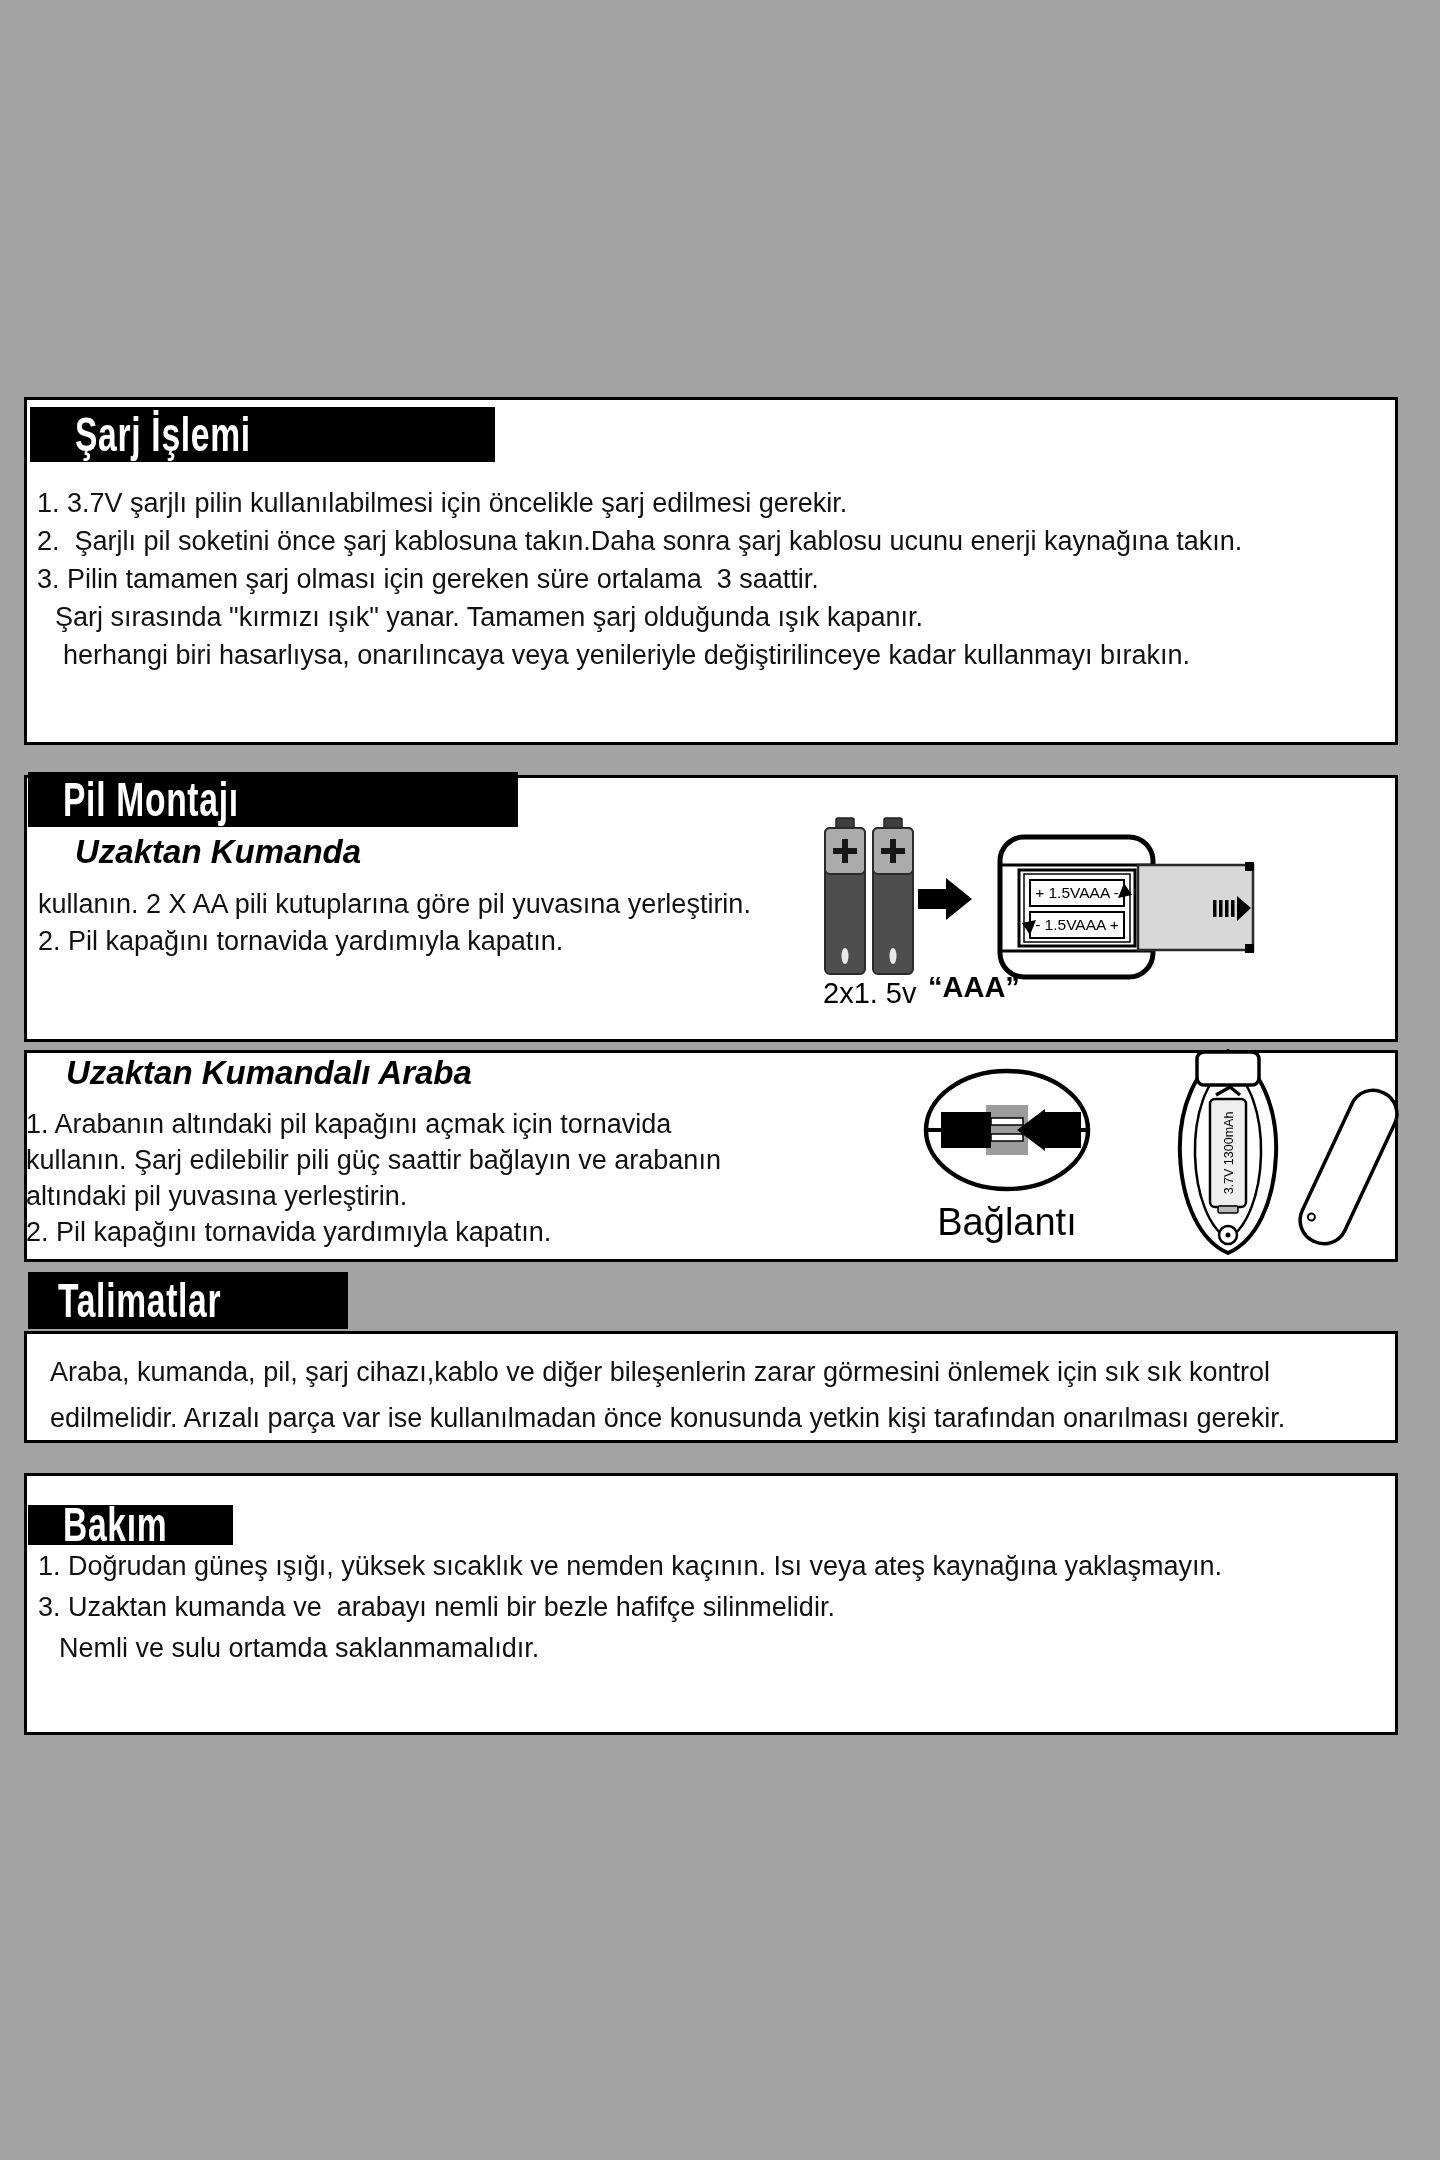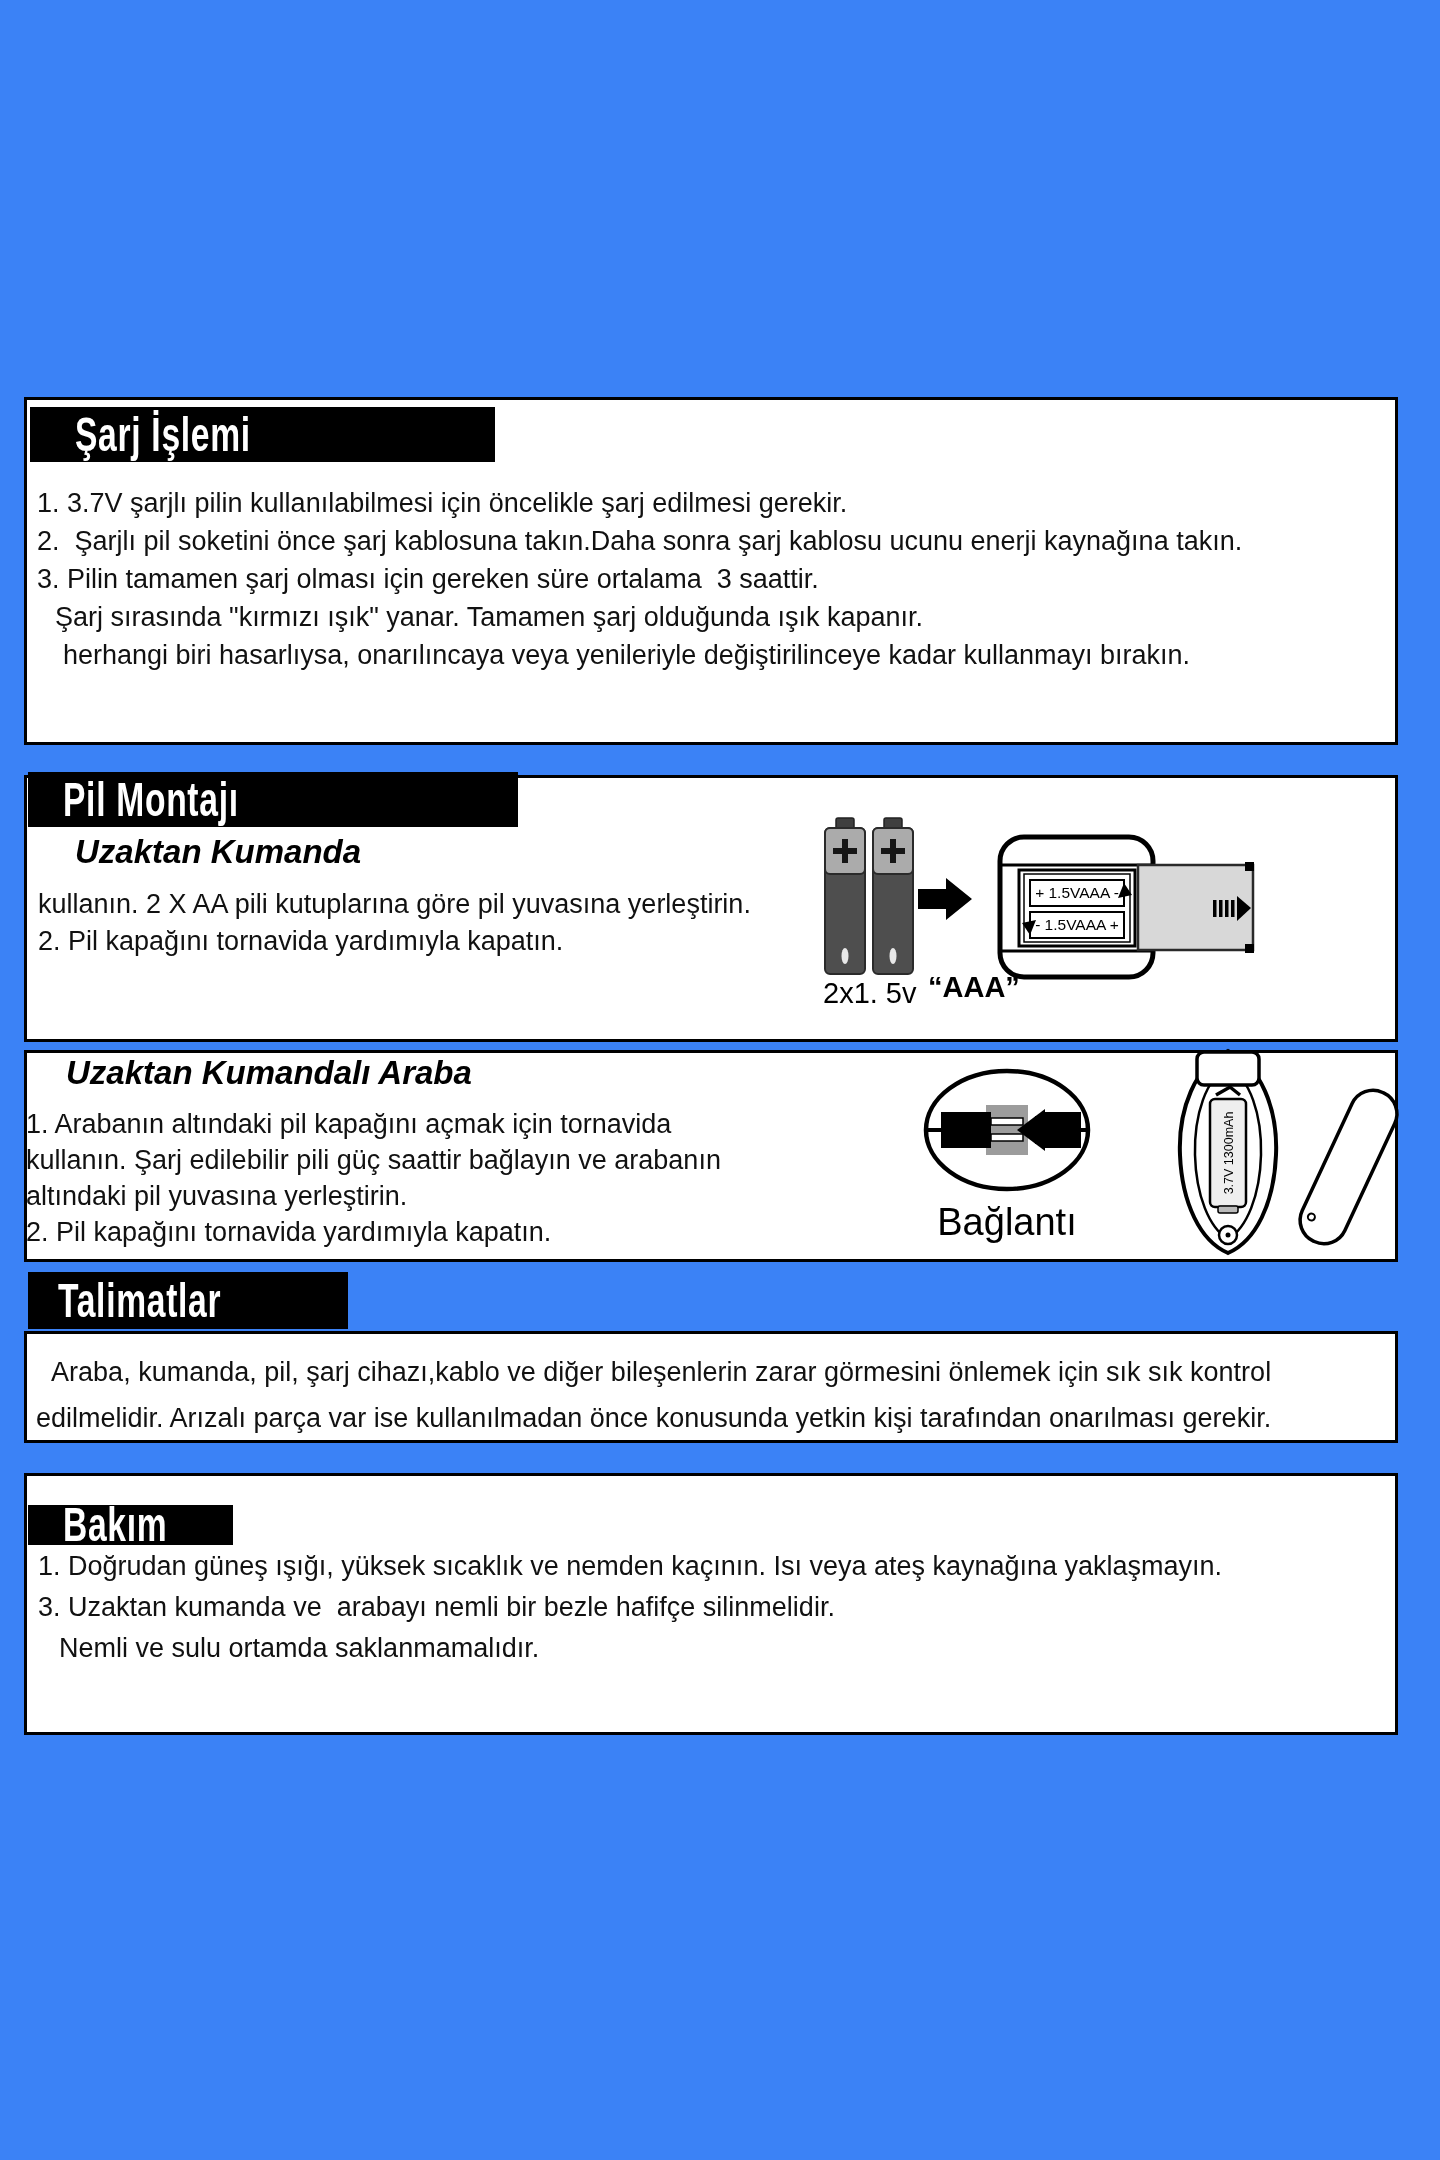--- a/index.html
+++ b/index.html
@@ -1,17 +1,17 @@
 <!DOCTYPE html>
 <html><head>
 <meta charset="utf-8">
 <style>
   html,body { margin:0; padding:0; background:#ffffff; }
   .canvas {
-    position:relative; width:1440px; height:2160px; background:#3b82f6;
+    position:relative; width:1440px; height:2160px; background:#a3a3a3;
     font-family:"Liberation Sans", sans-serif; color:#111; overflow:hidden;
   }
   .sec-box { position:absolute; border:3px solid #000; background:#fff; box-sizing:border-box; }
   .hdr-bar { position:absolute; background:#000; display:flex; align-items:center; z-index:5; }
   .hdr-text {
     color:#fff; font-weight:700; font-size:48px; line-height:1;
     transform:scaleX(0.70); transform-origin:0 50%; white-space:nowrap; letter-spacing:1px;
   }
   .lines { position:absolute; z-index:2; }
   .ln { font-size:27px; line-height:inherit; white-space:pre; color:#111; }
@@ -140,21 +140,21 @@
     <g transform="rotate(25 198.5 122)">
       <rect x="175" y="40" width="47" height="164" rx="23" fill="#fff" stroke="#000" stroke-width="3.5"></rect>
       <circle cx="186" cy="183" r="3.5" fill="#fff" stroke="#000" stroke-width="2"></circle>
     </g>
   </svg>
 
   <div class="sec-box" style="left:24px; top:1331px; width:1374px; height:112px;"></div>
   <div class="hdr-bar" style="left:28px; top:1272px; width:290px; height:57px; padding-left:30px;">
     <span class="hdr-text">Talimatlar</span>
   </div>
-  <div class="lines" style="left:36px; top:1349px; line-height:46px;text-align:right;">
+  <div class="lines" style="left:50px; top:1349px; line-height:46px;">
     <div class="ln">Araba, kumanda, pil, şarj cihazı,kablo ve diğer bileşenlerin zarar görmesini önlemek için sık sık kontrol</div>
     <div class="ln">edilmelidir. Arızalı parça var ise kullanılmadan önce konusunda yetkin kişi tarafından onarılması gerekir.</div>
   </div>
 
   <div class="sec-box" style="left:24px; top:1473px; width:1374px; height:262px;"></div>
   <div class="hdr-bar" style="left:28px; top:1505px; width:170px; height:40px; padding-left:35px;">
     <span class="hdr-text">Bakım</span>
   </div>
   <div class="lines" style="left:38px; top:1546px; line-height:41px;">
     <div class="ln">1. Doğrudan güneş ışığı, yüksek sıcaklık ve nemden kaçının. Isı veya ateş kaynağına yaklaşmayın.</div>

